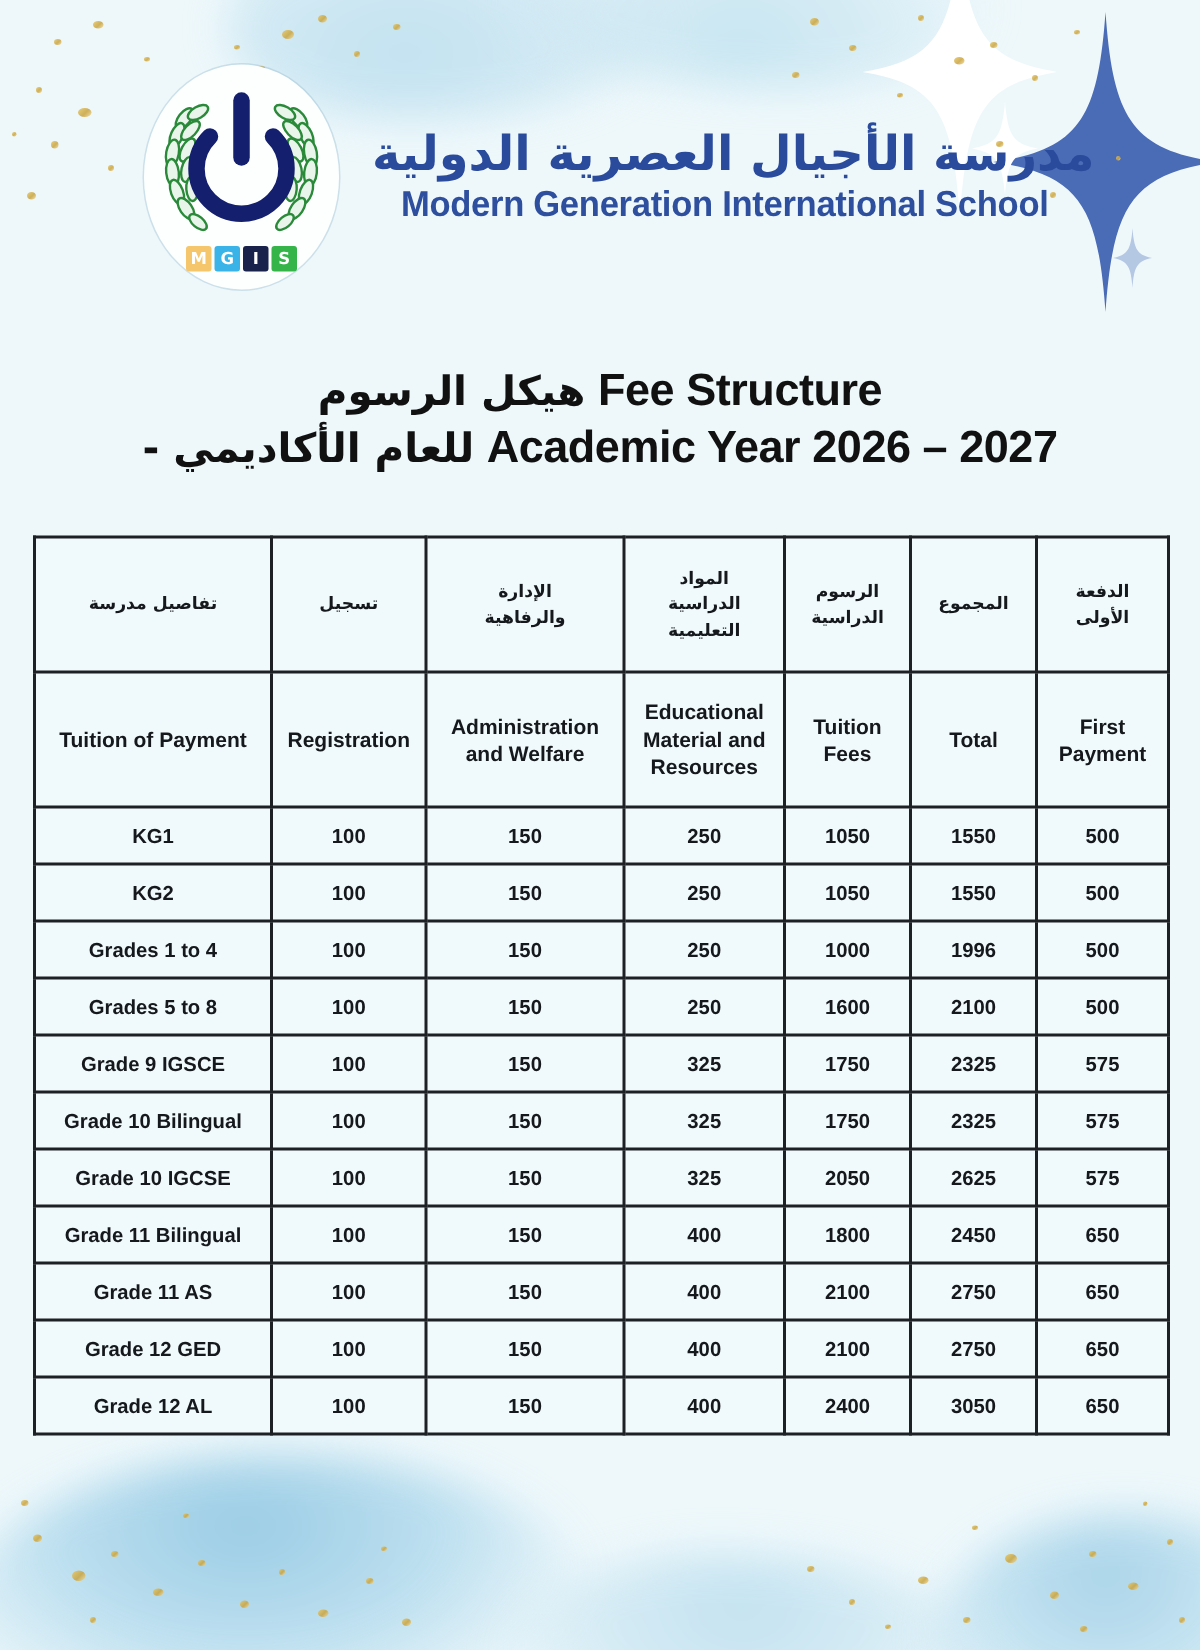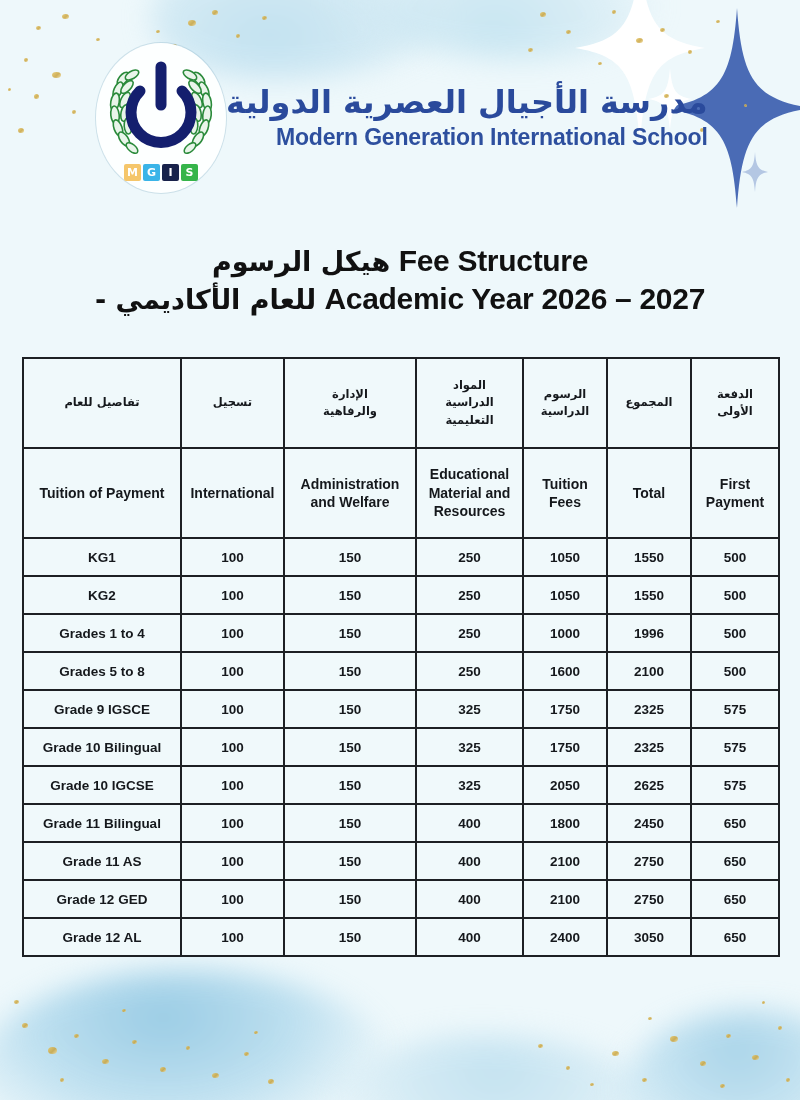--- a/index.html
+++ b/index.html
@@ -118,21 +118,22 @@
     font-size: 11px;
     color: #ffffff;
     border-radius: 2px;
   }
   .mgis-m { background: #f5c66b; }
   .mgis-g { background: #3ab4e8; }
   .mgis-i { background: #18224b; }
   .mgis-s { background: #35b44a; }
 
   .school-names {
-    text-align: right;
+    margin-left: 22px;
+    text-align: left;
   }
   .school-ar {
     font-family: "DejaVu Sans", sans-serif;
     direction: rtl;
     font-size: 32px;
     font-weight: bold;
     color: #2a4a9c;
     line-height: 1.15;
     letter-spacing: -.5px;
     white-space: nowrap;
@@ -396,35 +397,35 @@
       <col class="c0">
         <col class="c1">
         <col class="c2">
         <col class="c3">
         <col class="c4">
         <col class="c5">
         <col class="c6">
     </colgroup>
     <tbody id="table-body">
         <tr class="row-head-ar">
-          <td class="nowrap2">تفاصيل للعام</td>
+          <td class="nowrap2">تفاصيل مدرسة</td>
           <td class="nowrap2">تسجيل</td>
           <td class="nowrap2">الإدارة
 والرفاهية</td>
           <td class="nowrap2">المواد
 الدراسية التعليمية</td>
           <td class="nowrap2">الرسوم
 الدراسية</td>
           <td class="nowrap2">المجموع</td>
           <td class="nowrap2">الدفعة
 الأولى</td>
         </tr>
         <tr class="row-head-en">
           <td class="nowrap2">Tuition of Payment</td>
-          <td class="nowrap2">International</td>
+          <td class="nowrap2">Registration</td>
           <td class="nowrap2">Administration
 and Welfare</td>
           <td class="nowrap2">Educational
 Material and
 Resources</td>
           <td class="nowrap2">Tuition
 Fees</td>
           <td class="nowrap2">Total</td>
           <td class="nowrap2">First
 Payment</td>

